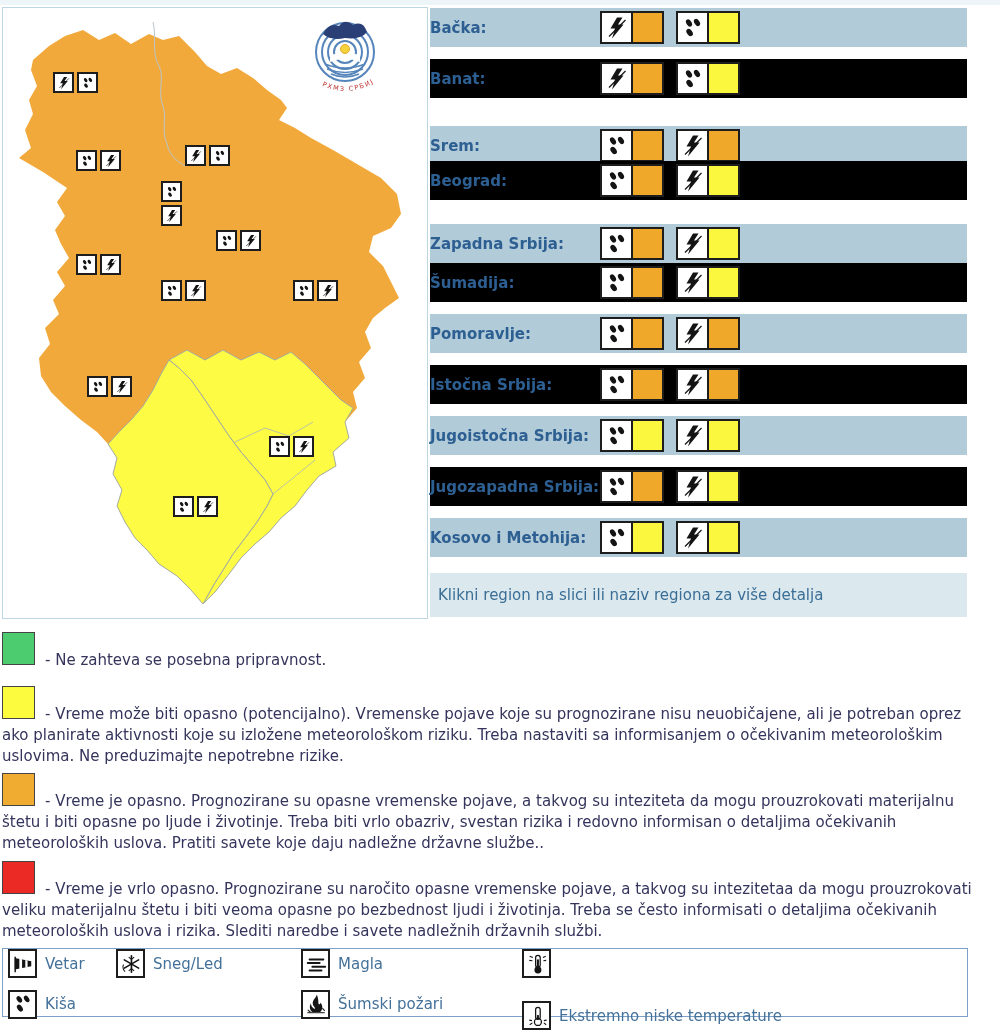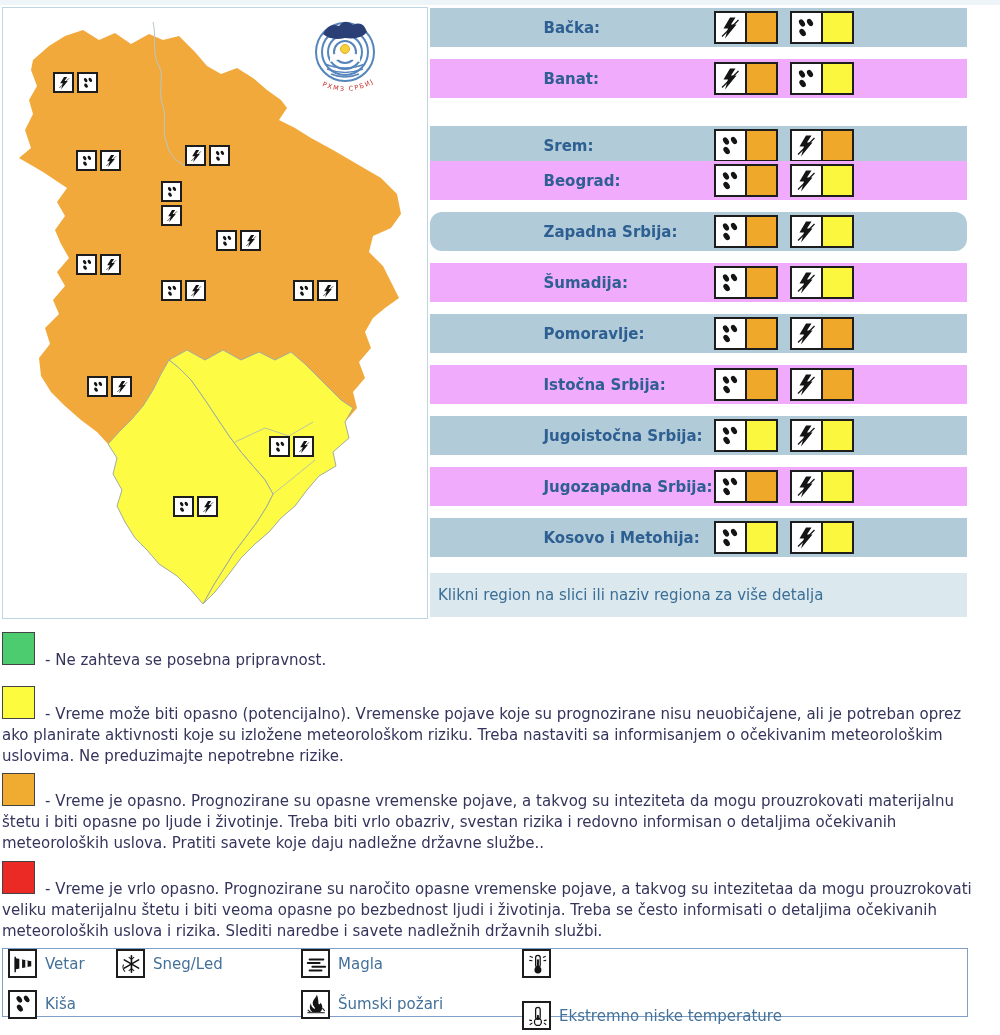--- a/index.html
+++ b/index.html
@@ -9,23 +9,23 @@
   
   .map-panel{position:absolute;left:2px;top:7px;width:426px;height:612px;background:#fff;border:1px solid #bcd6e2;box-sizing:border-box;}
   .map-svg{position:absolute;left:0;top:0;}
   .map-marker{position:absolute;display:flex;gap:3px;}
   .map-marker.stack{flex-direction:column;}
   .mbox{width:17px;height:17px;border:2px solid #1d1d1d;background:#fff;display:flex;align-items:center;justify-content:center;}
   .mbox svg{width:14px;height:14px;}
   .logo{position:absolute;left:300px;top:8px;width:84px;height:82px;}
 
   
-  .region-row{position:absolute;left:430px;width:537px;height:39px;display:flex;align-items:center;box-sizing:border-box;justify-content:center;}
+  .region-row{position:absolute;left:430px;width:537px;height:39px;display:flex;align-items:center;box-sizing:border-box;}
   .region-row.dark{background:#b2cbd8;}
-  .region-row.light{background:#f0abfc;}
+  .region-row.light{background:#000000;}
   .region-label{color:#2d5f92;font-weight:bold;font-size:15px;width:170px;flex:0 0 170px;}
   .warns{display:flex;gap:12px;}
   .warn{display:flex;border:2px solid #1d1d1d;background:#fff;}
   .iconcell{width:29px;height:29px;border-right:2px solid #1d1d1d;display:flex;align-items:center;justify-content:center;background:#fff;}
   .iconcell svg{width:24px;height:24px;}
   .cbox{width:29px;height:29px;}
   .cbox.orange{background:#f0a82a;}
   .cbox.yellow{background:#fbf73f;}
   .note-row{position:absolute;left:430px;top:573px;width:537px;height:44px;background:#dbe8ed;display:flex;align-items:center;padding-left:8px;box-sizing:border-box;color:#3a6e96;font-size:15px;}
 
@@ -378,21 +378,21 @@
       <span class="warn">
         <span class="iconcell">
           <svg viewBox="0 0 24 24">
             <use href="#thunder-icon" xlink:href="#thunder-icon"></use>
           </svg>
         </span>
         <span class="cbox yellow"></span>
       </span>
     </span>
 </div>
-<div class="region-row dark" style="top:212px;border-radius:12px;">
+<div class="region-row dark" style="top:224px;">
   <span class="region-label">Zapadna Srbija:</span>
   <span class="warns">
       <span class="warn">
         <span class="iconcell">
           <svg viewBox="0 0 24 24">
             <use href="#rain-icon" xlink:href="#rain-icon"></use>
           </svg>
         </span>
         <span class="cbox orange"></span>
       </span>

